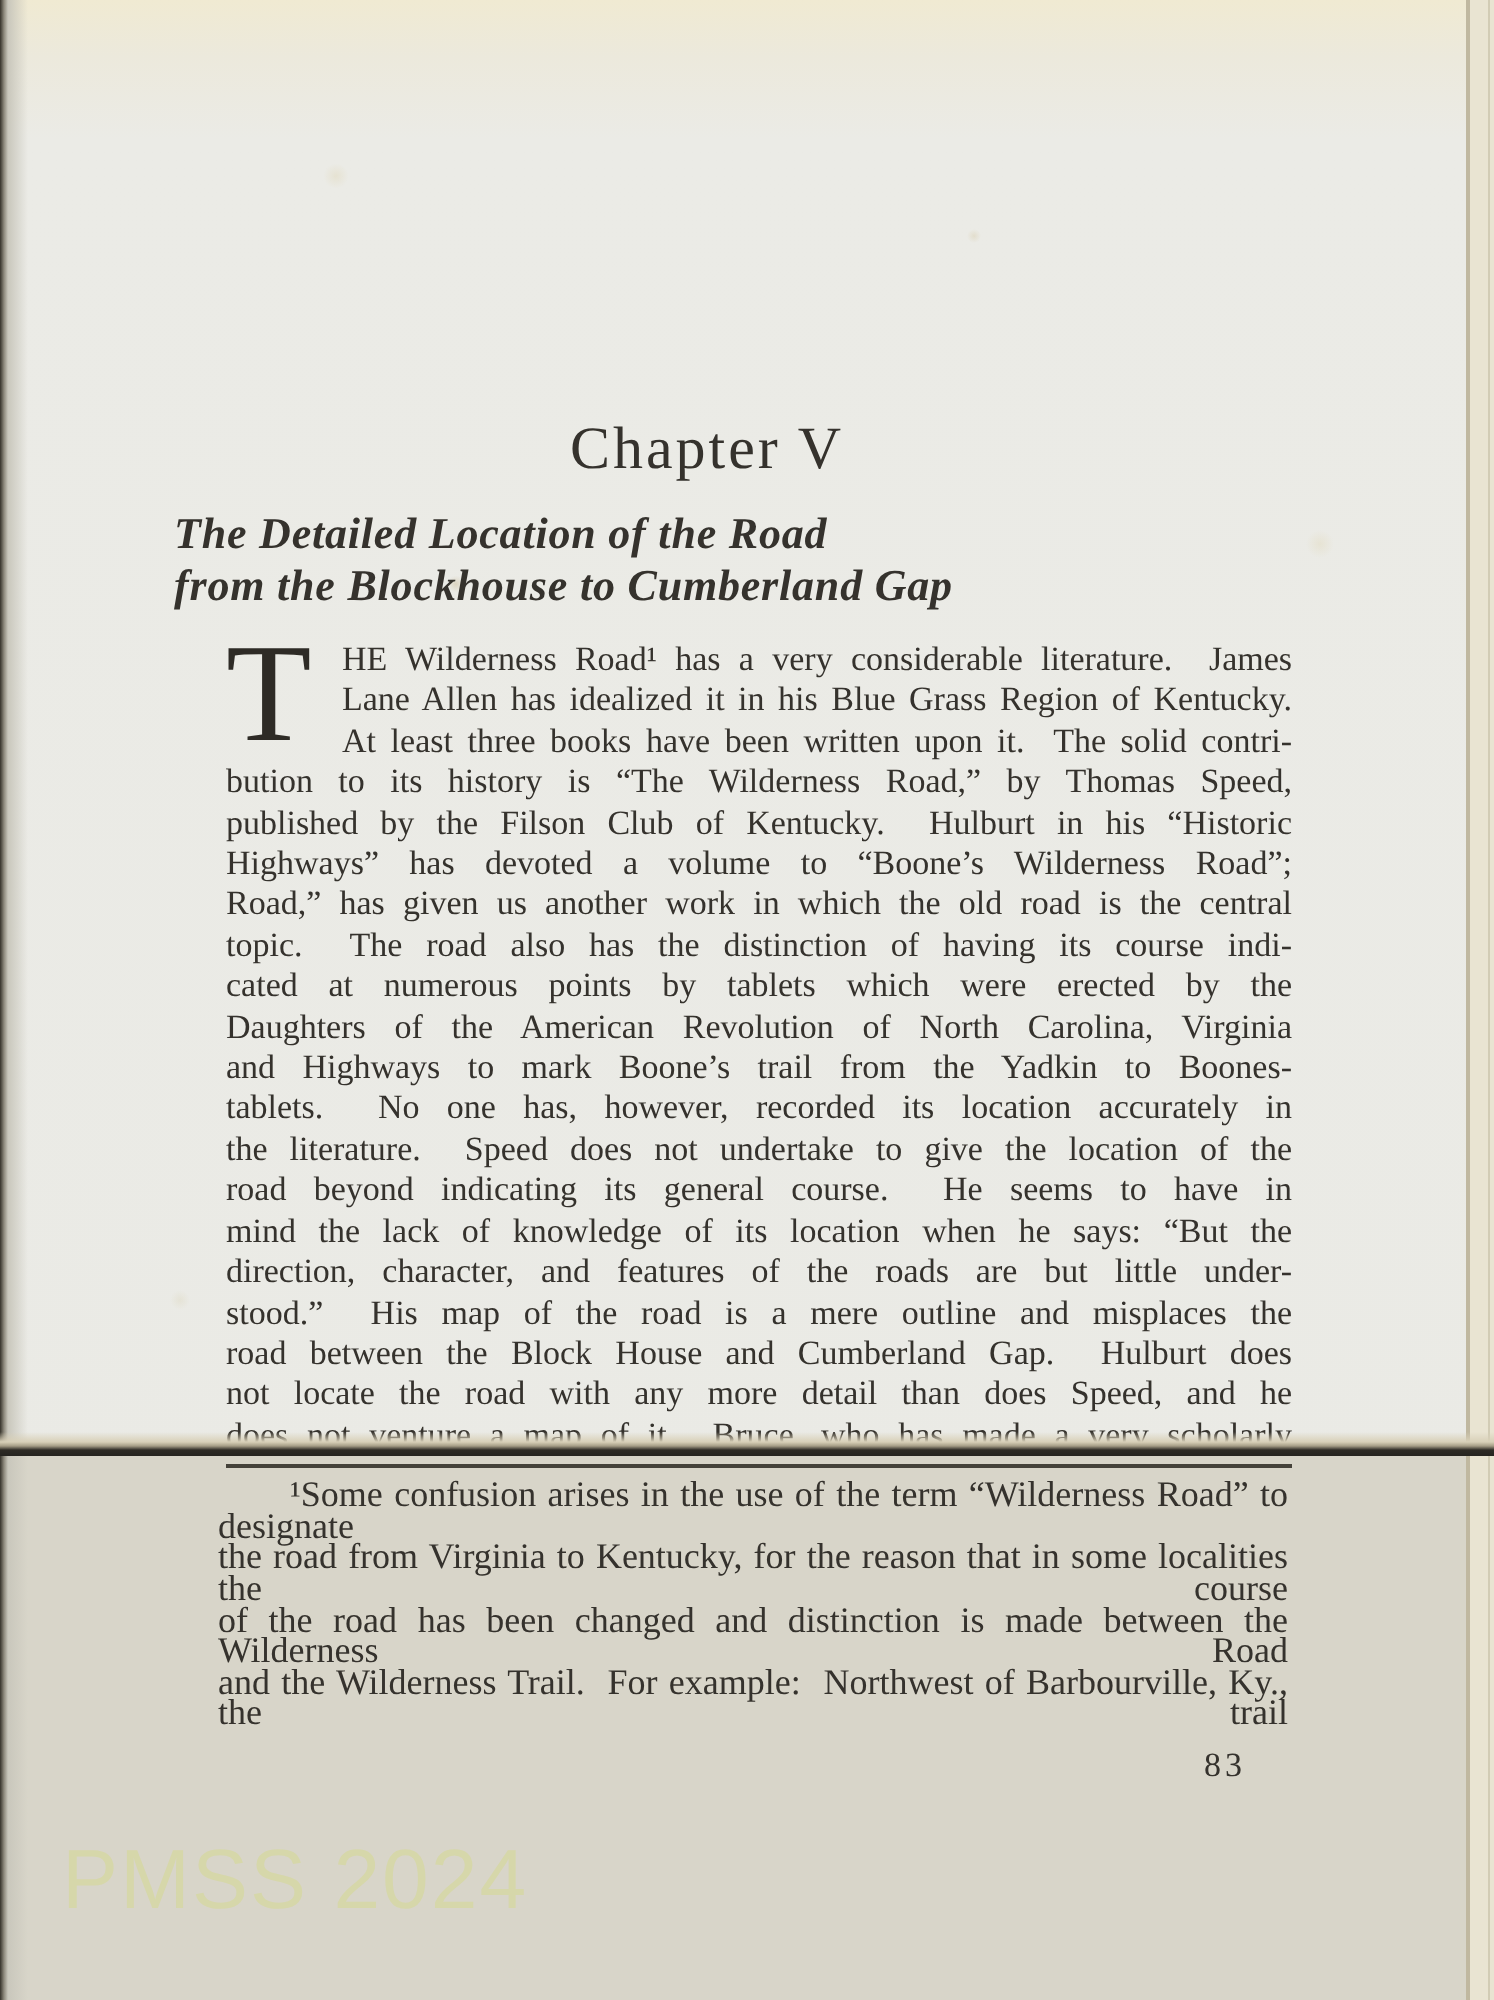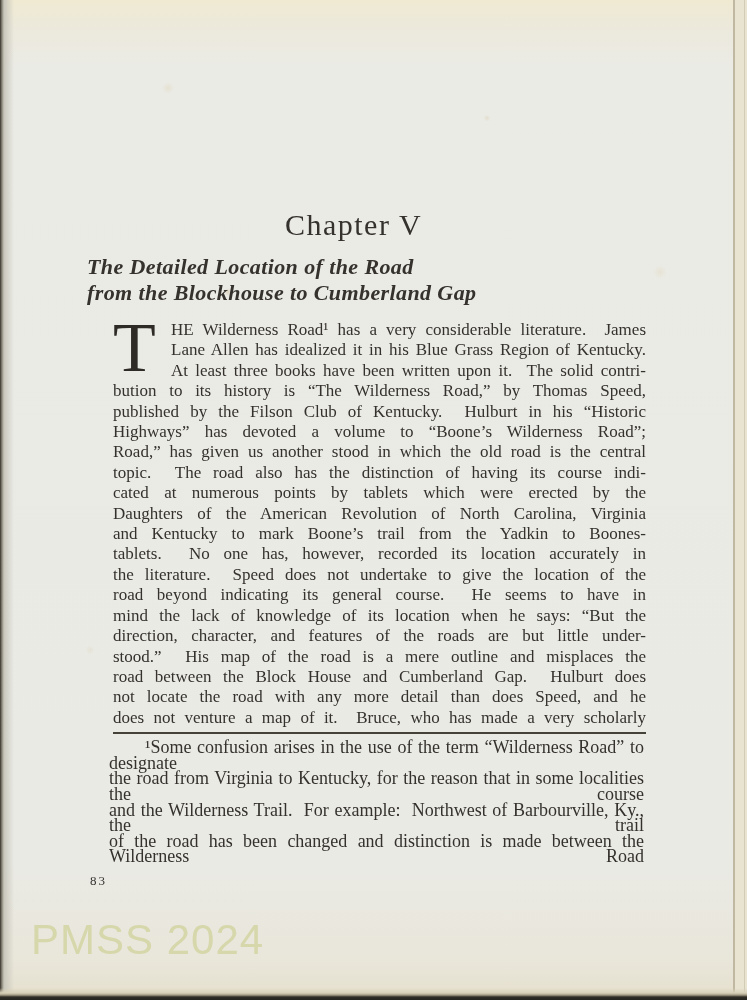--- a/index.html
+++ b/index.html
@@ -4,21 +4,21 @@
 <style>
   html,body{margin:0;padding:0;}
   body{
     width:747px;height:1000px;
     background:#d8d5c9;
     overflow:hidden;
     font-family:"Liberation Serif", serif;
   }
   .scan{
     position:relative;
-    width:747px;height:1000px;
+    width:747px;height:728px;
     background:
       radial-gradient(circle 6px at 228px 292px, rgba(190,170,125,.35), rgba(190,170,125,0) 70%),
       radial-gradient(circle 5px at 487px 118px, rgba(205,188,140,.28), rgba(205,188,140,0) 70%),
       radial-gradient(circle 9px at 168px 88px, rgba(215,200,150,.25), rgba(215,200,150,0) 70%),
       radial-gradient(circle 10px at 660px 272px, rgba(220,208,165,.28), rgba(220,208,165,0) 70%),
       radial-gradient(circle 7px at 90px 650px, rgba(210,200,160,.22), rgba(210,200,160,0) 70%),
       linear-gradient(180deg, #f0ead2 0px, #ece9dc 28px, #ebebe6 70px, #eaeae5 860px, #e9e6da 960px, #e6e1d0 990px),
       #eaeae5;
   }
   
@@ -76,22 +76,22 @@
   .footnote-rule{
     margin-top:4px;height:2px;background:#45423a;
   }
   .footnote{
     margin-top:6px;
     font-size:18px;line-height:15.6px;
     margin-left:-4px;margin-right:2px;
   }
   .fn-first{text-indent:36px;}
   .folio{
-    margin-top:8px;text-align:left;
-    font-size:13px;letter-spacing:2px;
+    margin-top:8px;text-align:right;
+    font-size:17px;letter-spacing:2px;
     transform:translateX(-23px);
   }
   .watermark{
     position:absolute;left:31px;top:916px;
     font-family:"Liberation Sans", sans-serif;
     font-size:42px;font-weight:400;letter-spacing:1px;
     color:#d6d7aa;
   }
 </style>
 </head>
@@ -111,43 +111,43 @@
     <div class="body-text">
       <div class="dropcap">
           <span>T</span>
         </div>
       <div class="line">HE Wilderness Road¹ has a very considerable literature.  James</div>
       <div class="line">Lane Allen has idealized it in his Blue Grass Region of Kentucky.</div>
       <div class="line">At least three books have been written upon it.  The solid contri-</div>
       <div class="line">bution to its history is “The Wilderness Road,” by Thomas Speed,</div>
       <div class="line">published by the Filson Club of Kentucky.  Hulburt in his “Historic</div>
       <div class="line">Highways” has devoted a volume to “Boone’s Wilderness Road”;</div>
-      <div class="line">Road,” has given us another stood in which the old road is the central</div>
+      <div class="line">Road,” has given us another work in which the old road is the central</div>
       <div class="line">topic.  The road also has the distinction of having its course indi-</div>
       <div class="line">cated at numerous points by tablets which were erected by the</div>
       <div class="line">Daughters of the American Revolution of North Carolina, Virginia</div>
-      <div class="line">and Kentucky to mark Boone’s trail from the Yadkin to Boones-</div>
+      <div class="line">and Highways to mark Boone’s trail from the Yadkin to Boones-</div>
       <div class="line">tablets.  No one has, however, recorded its location accurately in</div>
       <div class="line">the literature.  Speed does not undertake to give the location of the</div>
       <div class="line">road beyond indicating its general course.  He seems to have in</div>
       <div class="line">mind the lack of knowledge of its location when he says: “But the</div>
       <div class="line">direction, character, and features of the roads are but little under-</div>
       <div class="line">stood.”  His map of the road is a mere outline and misplaces the</div>
       <div class="line">road between the Block House and Cumberland Gap.  Hulburt does</div>
       <div class="line">not locate the road with any more detail than does Speed, and he</div>
       <div class="line">does not venture a map of it.  Bruce, who has made a very scholarly</div>
     </div>
 
     <div class="footnote-rule"></div>
 
     <div class="footnote">
       <div class="line fn-first">¹Some confusion arises in the use of the term “Wilderness Road” to designate</div>
       <div class="line">the road from Virginia to Kentucky, for the reason that in some localities the course</div>
+      <div class="line">of the road has been changed and distinction is made between the Wilderness Road</div>
       <div class="line">and the Wilderness Trail.  For example:  Northwest of Barbourville, Ky., the trail</div>
-      <div class="line">of the road has been changed and distinction is made between the Wilderness Road</div>
     </div>
 
     <div class="folio">83</div>
   </div>
 
   <div class="watermark">PMSS 2024</div>
 
   <div class="edge-left"></div>
   <div class="edge-right"></div>
   <div class="edge-right-inner"></div>

